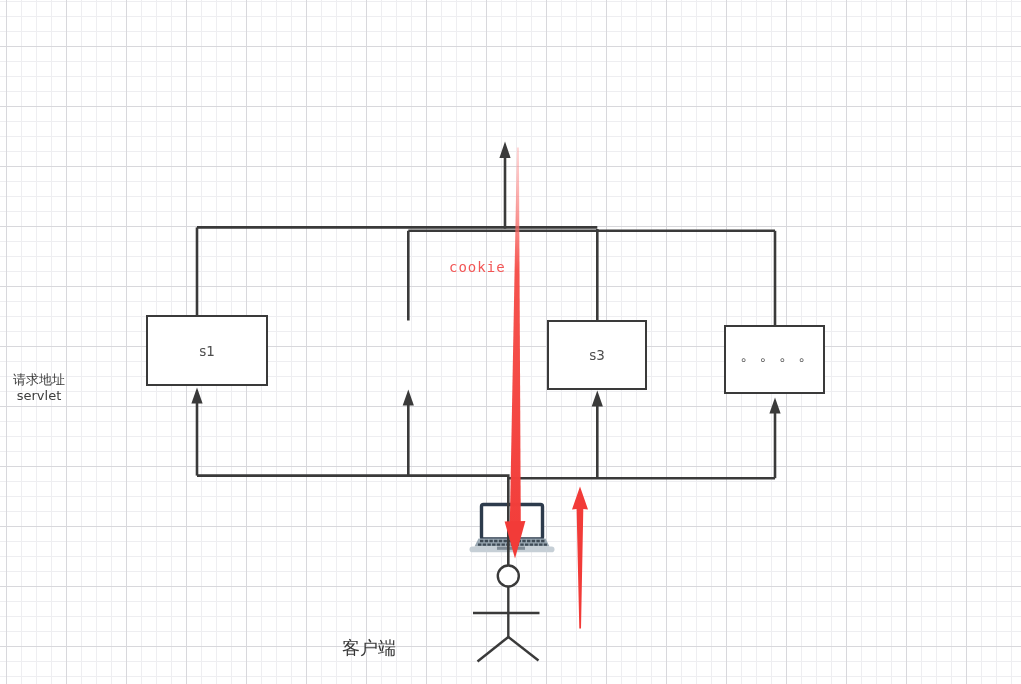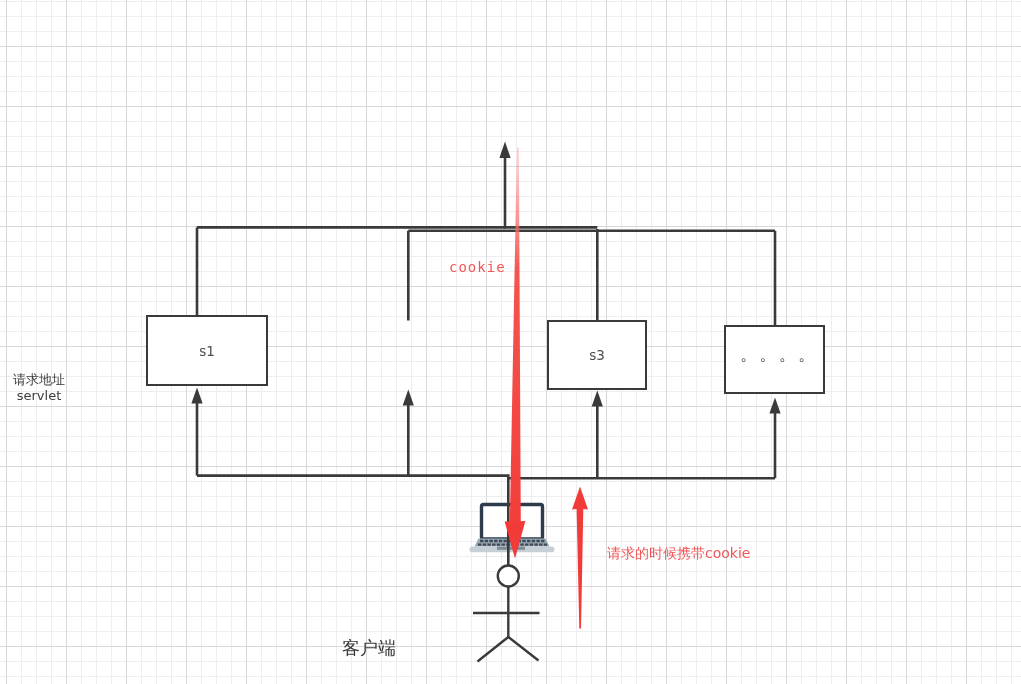--- a/index.html
+++ b/index.html
@@ -143,15 +143,14 @@
 
   <div class="side-label">
     <div>请求地址</div>
     <div>servlet</div>
   </div>
 
   <div class="client-label">客户端</div>
 
   <div class="red-note note-cookie">cookie</div>
 
-  <div class="red-note note-request">请求的时候携带cookie</div>
 
 </div>
 
 </body></html>

